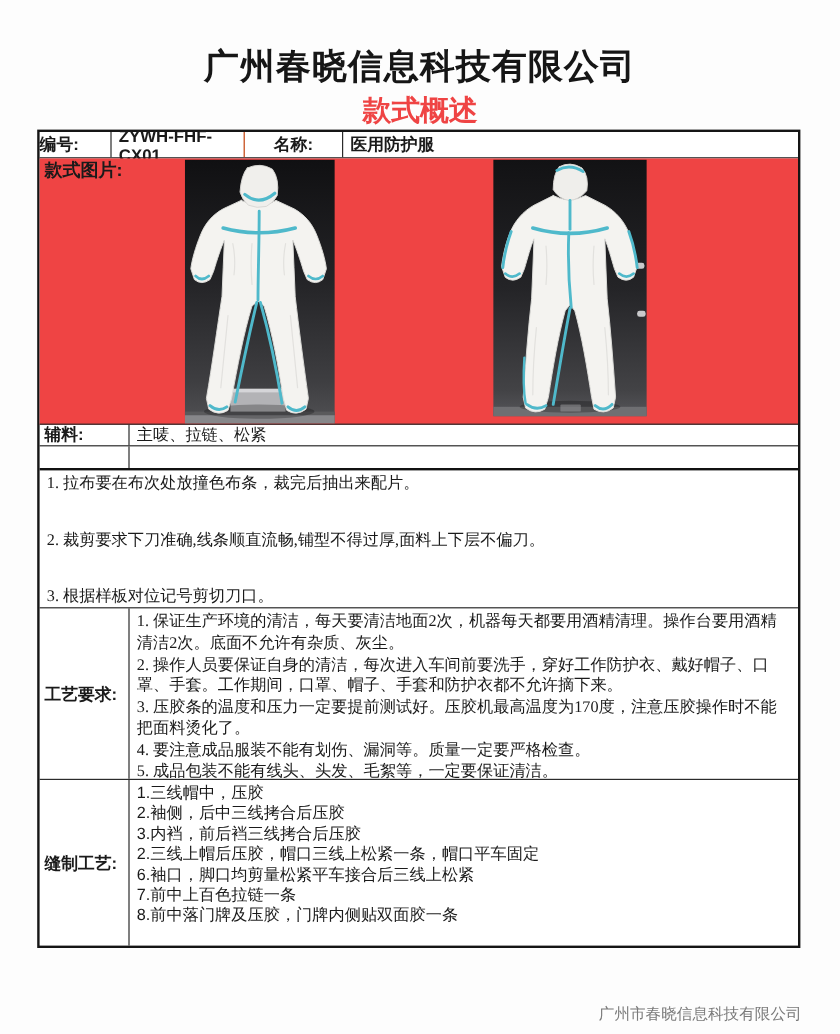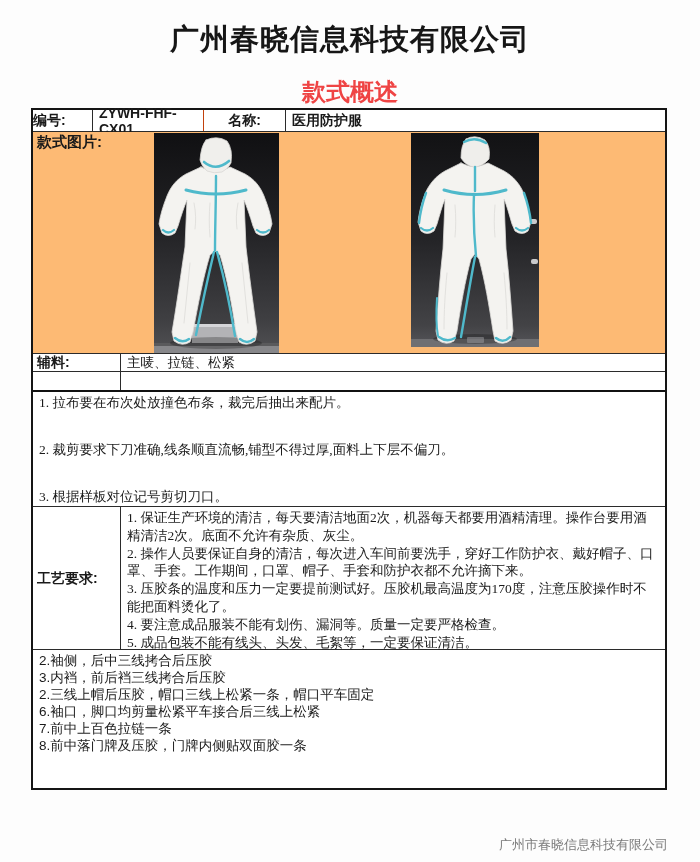--- a/index.html
+++ b/index.html
@@ -1,40 +1,40 @@
 <!DOCTYPE html>
 <html><head>
 <meta charset="utf-8">
 <style>
   html,body{margin:0;padding:0;background:#ffffff;}
   .page{position:relative;width:700px;height:862px;background:#fdfdfd;overflow:hidden;
         font-family:"Liberation Sans","DejaVu Sans",sans-serif;color:#1a1a1a;}
-  .title{position:absolute;top:20px;left:0;width:100%;text-align:center;
+  .title{position:absolute;top:36px;left:0;width:100%;text-align:center;
          font-size:29px;font-weight:bold;letter-spacing:1px;color:#161616;}
   .subtitle{position:absolute;top:76px;left:0;width:100%;text-align:center;
          font-size:24px;font-weight:bold;color:#ef4444;}
   .spec-table{position:absolute;left:31px;top:108px;width:636px;
          border:2px solid #151515;box-sizing:border-box;background:#fff;}
   .row{display:flex;box-sizing:border-box;border-bottom:1px solid #2b2b2b;position:relative;}
   .row:last-child{border-bottom:none;}
   .cell{box-sizing:border-box;}
-  .label-cell{width:88px;flex:none;border-right:1px solid #2b2b2b;
+  .label-cell{width:75px;flex:none;border-right:1px solid #2b2b2b;
          font-weight:bold;font-size:14px;padding:1px 2px 0 4px;}
   .v-center{display:flex;align-items:center;}
   .content-cell{flex:1;min-width:0;}
   
   .header-row{height:22px;}
   .header-row .cell{display:flex;align-items:center;font-weight:bold;font-size:14px;}
   .hc1{width:60px;flex:none;border-right:1px solid #2b2b2b;padding-left:0;}
   .hc2{width:111px;flex:none;border-right:1px solid #c2410c;padding-left:6px;
        font-family:"Liberation Sans",sans-serif;}
   .hc3{width:82px;flex:none;border-right:1px solid #2b2b2b;justify-content:center;}
   .hc4{flex:1;padding-left:6px;}
   
-  .photo-row{height:222px;background:#fdba74;}
+  .photo-row{height:222px;background:#ef4444;}
   .photo-label{position:absolute;top:1px;left:4px;font-weight:bold;font-size:15px;z-index:2;}
   .photo{position:absolute;top:1px;}
   .photo-front{left:121px;width:125px;height:220px;}
   .photo-back{left:378px;width:128px;height:214px;}
   .photo svg{display:block;width:100%;height:100%;}
   
   .accessories-row{height:18px;}
   .accessories-row .content-cell{font-family:"Liberation Serif","DejaVu Serif",serif;
         font-size:13.5px;display:flex;align-items:center;padding-left:6px;}
   .empty-row{height:20px;border-bottom:2px solid #111;}
@@ -171,21 +171,23 @@
       <div class="cell content-cell">
           <div>1. 保证生产环境的清洁，每天要清洁地面2次，机器每天都要用酒精清理。操作台要用酒精清洁2次。底面不允许有杂质、灰尘。</div>
           <div>2. 操作人员要保证自身的清洁，每次进入车间前要洗手，穿好工作防护衣、戴好帽子、口罩、手套。工作期间，口罩、帽子、手套和防护衣都不允许摘下来。</div>
           <div>3. 压胶条的温度和压力一定要提前测试好。压胶机最高温度为170度，注意压胶操作时不能把面料烫化了。</div>
           <div>4. 要注意成品服装不能有划伤、漏洞等。质量一定要严格检查。</div>
           <div>5. 成品包装不能有线头、头发、毛絮等，一定要保证清洁。</div>
         </div>
     </div>
 
     <div class="row sewing-row">
+      <div class="cell label-cell v-center">缝制工艺:</div>
       <div class="cell content-cell">
+          <div>1.三线帽中，压胶</div>
           <div>2.袖侧，后中三线拷合后压胶</div>
           <div>3.内裆，前后裆三线拷合后压胶</div>
           <div>2.三线上帽后压胶，帽口三线上松紧一条，帽口平车固定</div>
           <div>6.袖口，脚口均剪量松紧平车接合后三线上松紧</div>
           <div>7.前中上百色拉链一条</div>
           <div>8.前中落门牌及压胶，门牌内侧贴双面胶一条</div>
         </div>
     </div>
 
   </div>

